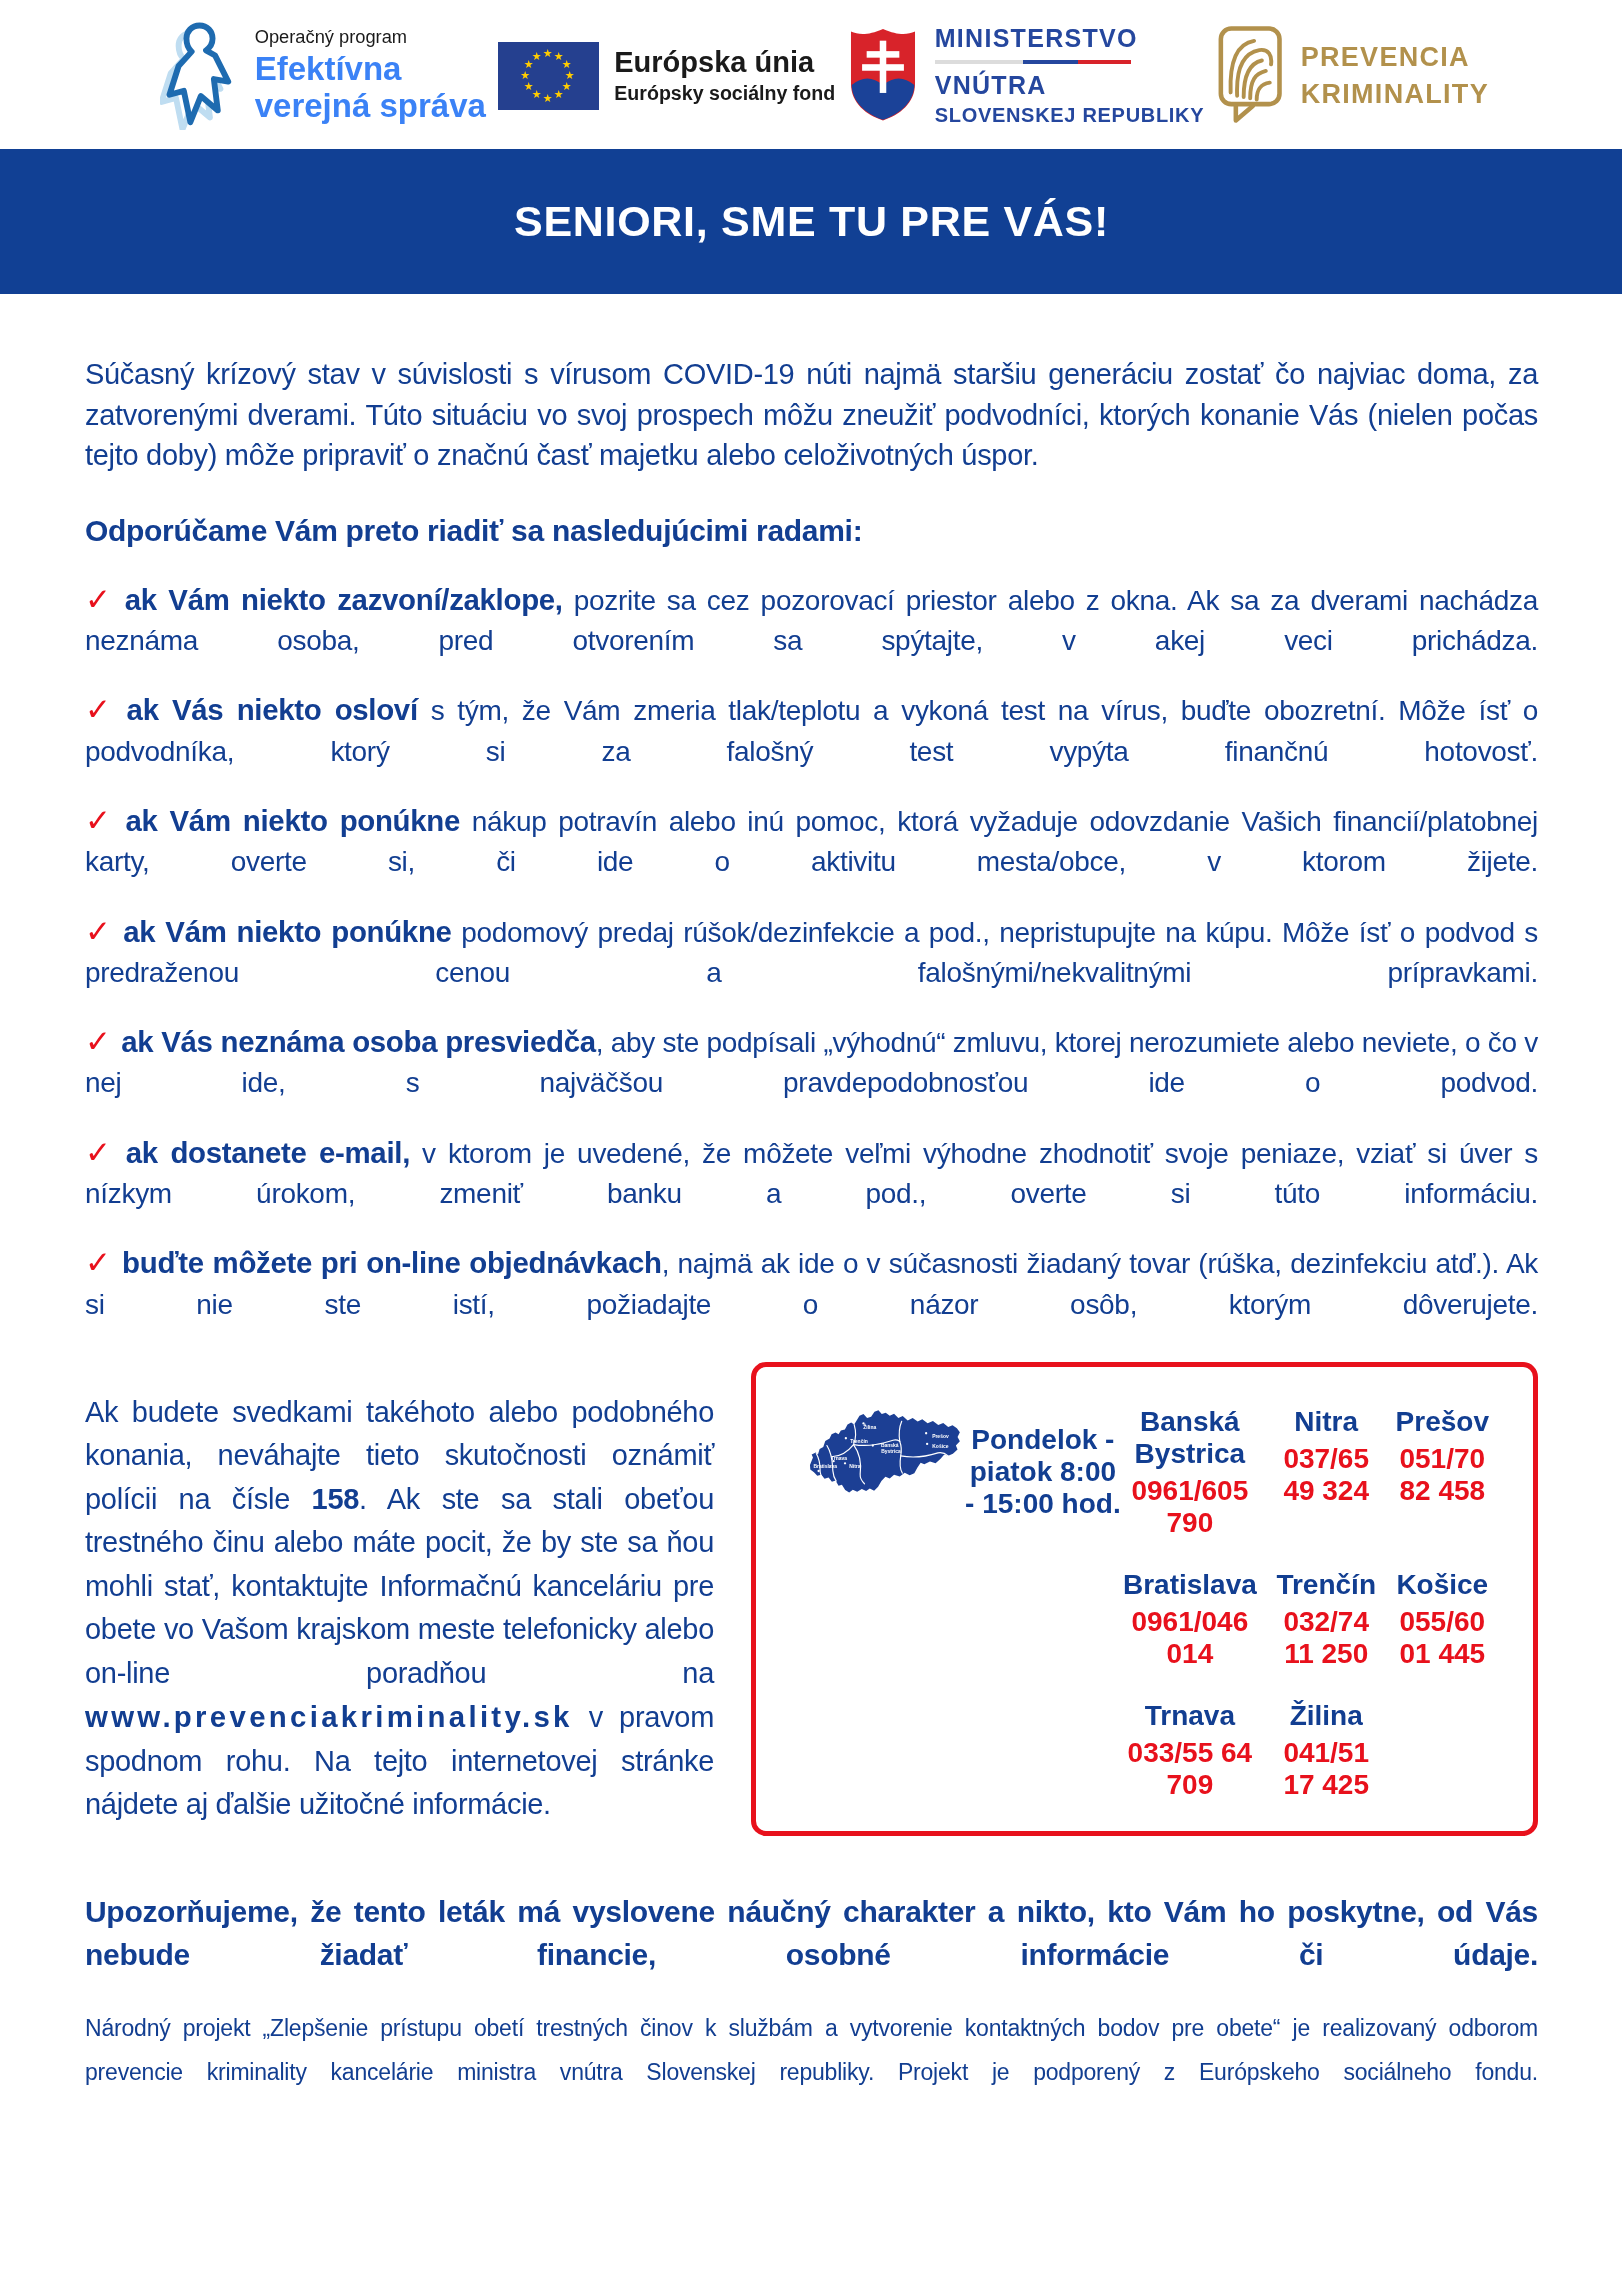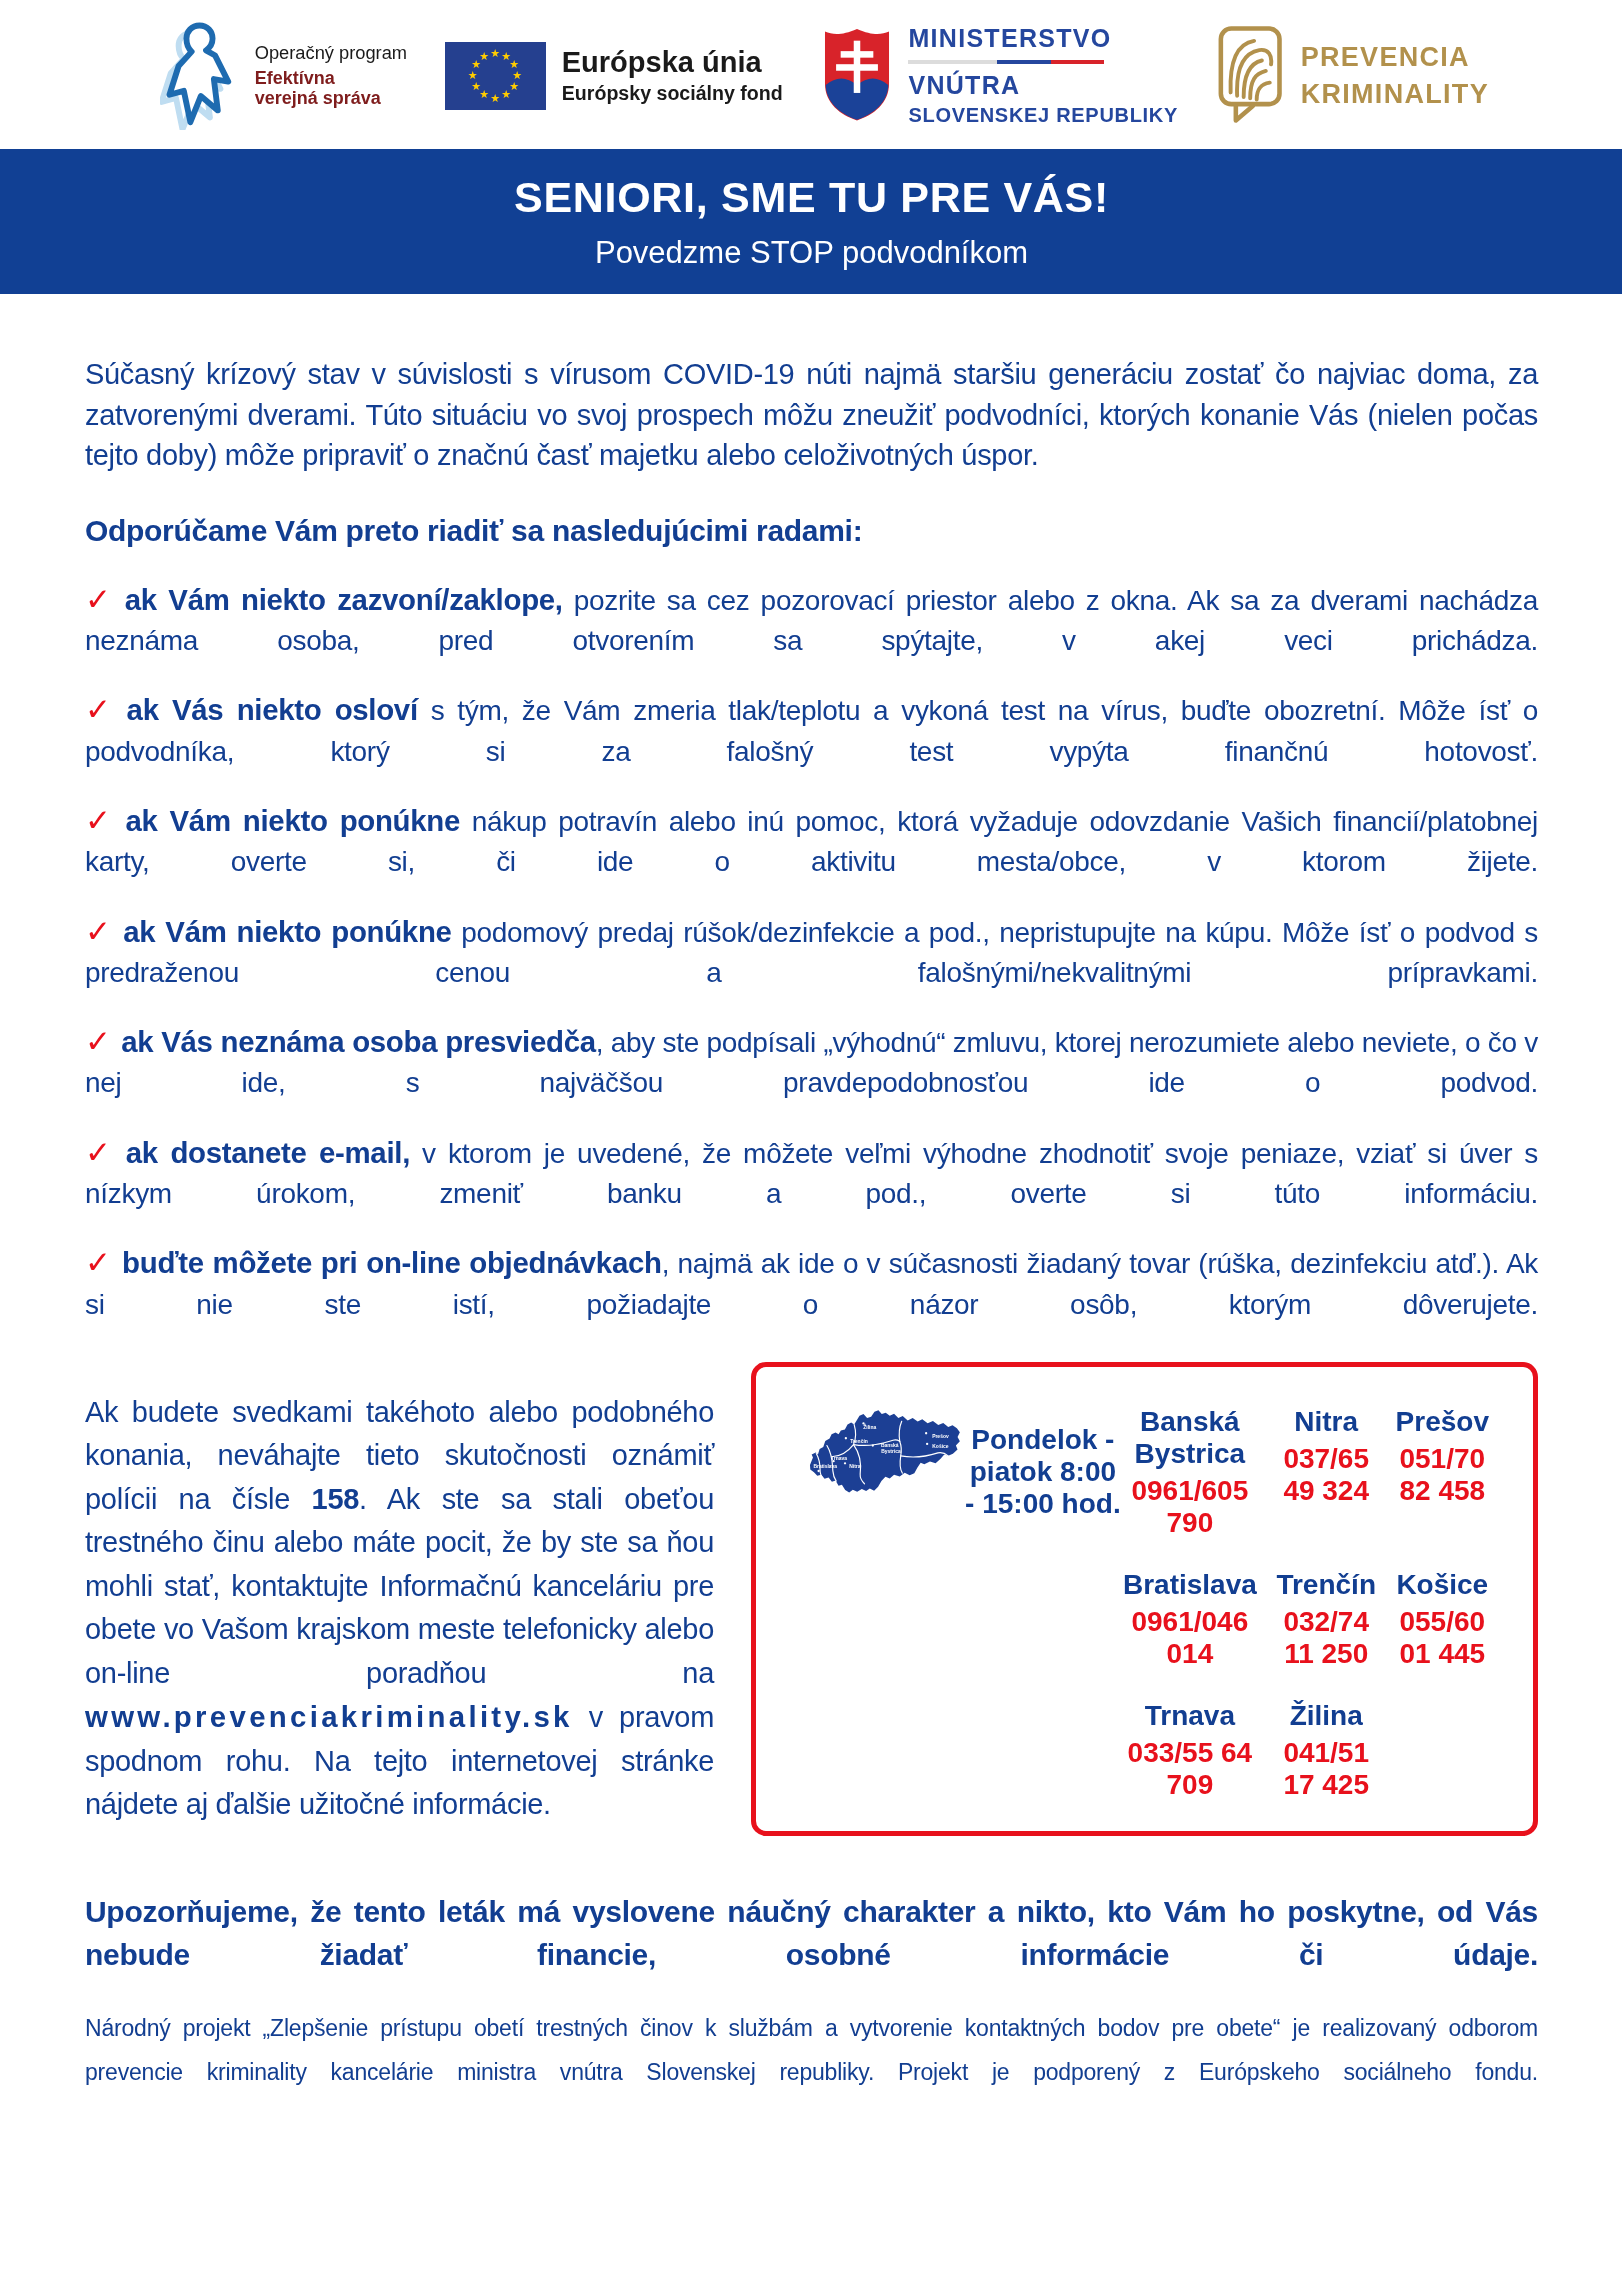--- a/index.html
+++ b/index.html
@@ -6,21 +6,21 @@
   .page{
     width:1623px;height:2295px;position:relative;overflow:hidden;
     background:#ffffff;color:#123E91;
     font-family:"Liberation Sans","DejaVu Sans",sans-serif;
   }
   
   .logos{height:149px;display:flex;align-items:center;justify-content:space-between;
          padding:2px 134px 0 160px;box-sizing:border-box;}
   .logo{display:flex;align-items:center;gap:15.7px;}
   .op-text .l1{font-size:18.3px;color:#1a1a1a;margin-bottom:3.9px;}
-  .op-text .l2,.op-text .l3{font-size:18px;font-weight:bold;color:#7f1d1d;line-height:1.12;}
+  .op-text .l2,.op-text .l3{font-size:33px;font-weight:bold;color:#3b82f6;line-height:1.12;}
   .eu-flag{width:101px;height:68px;background:#25408F;position:relative;flex:0 0 auto;}
   .eu-flag .st{position:absolute;color:#FFCC00;font-size:11px;transform:translate(-50%,-50%);line-height:1;}
   .eu-text .l1{font-size:29px;font-weight:bold;color:#1a1a1a;}
   .eu-text .l2{font-size:19.6px;font-weight:bold;color:#1a1a1a;margin-top:3.9px;}
   .min-text{color:#25479E;}
   .min-text .l1{font-size:25px;font-weight:bold;letter-spacing:1.3px;}
   .tricolor{display:flex;height:4.6px;width:196px;margin:6.5px 0;}
   .tricolor .t-w{background:#DCDCDC;flex:0 0 45%;}
   .tricolor .t-b{background:#25479E;flex:0 0 28%;}
   .tricolor .t-r{background:#D8232A;flex:0 0 27%;}
@@ -143,21 +143,20 @@
       </span>
       <div class="prev-text">
         <div>PREVENCIA</div>
         <div>KRIMINALITY</div>
       </div>
     </div>
   </div>
 
   <div class="banner">
     <div class="t">SENIORI, SME TU PRE VÁS!</div>
-    <div class="s">Povedzme STOP podvodníkom</div>
   </div>
 
   <div class="content">
 
     <p class="intro">Súčasný krízový stav v súvislosti s vírusom COVID-19 núti najmä staršiu generáciu zostať čo najviac doma, za zatvorenými dverami. Túto situáciu vo svoj prospech môžu zneužiť podvodníci, ktorých konanie Vás (nielen počas tejto doby) môže pripraviť o značnú časť majetku alebo celoživotných úspor.</p>
 
     <p class="advice-heading">Odporúčame Vám preto riadiť sa nasledujúcimi radami:</p>
 
     <p class="item"><span class="check">✓</span><span class="lead">ak Vám niekto zazvoní/zaklope,</span><span> pozrite sa cez pozorovací priestor alebo z okna. Ak sa za dverami nachádza neznáma osoba, pred otvorením sa spýtajte, v akej veci prichádza.</span></p>
     <p class="item"><span class="check">✓</span><span class="lead">ak Vás niekto osloví</span><span> s tým, že Vám zmeria tlak/teplotu a vykoná test na vírus, buďte obozretní. Môže ísť o podvodníka, ktorý si za falošný test vypýta finančnú hotovosť.</span></p>

